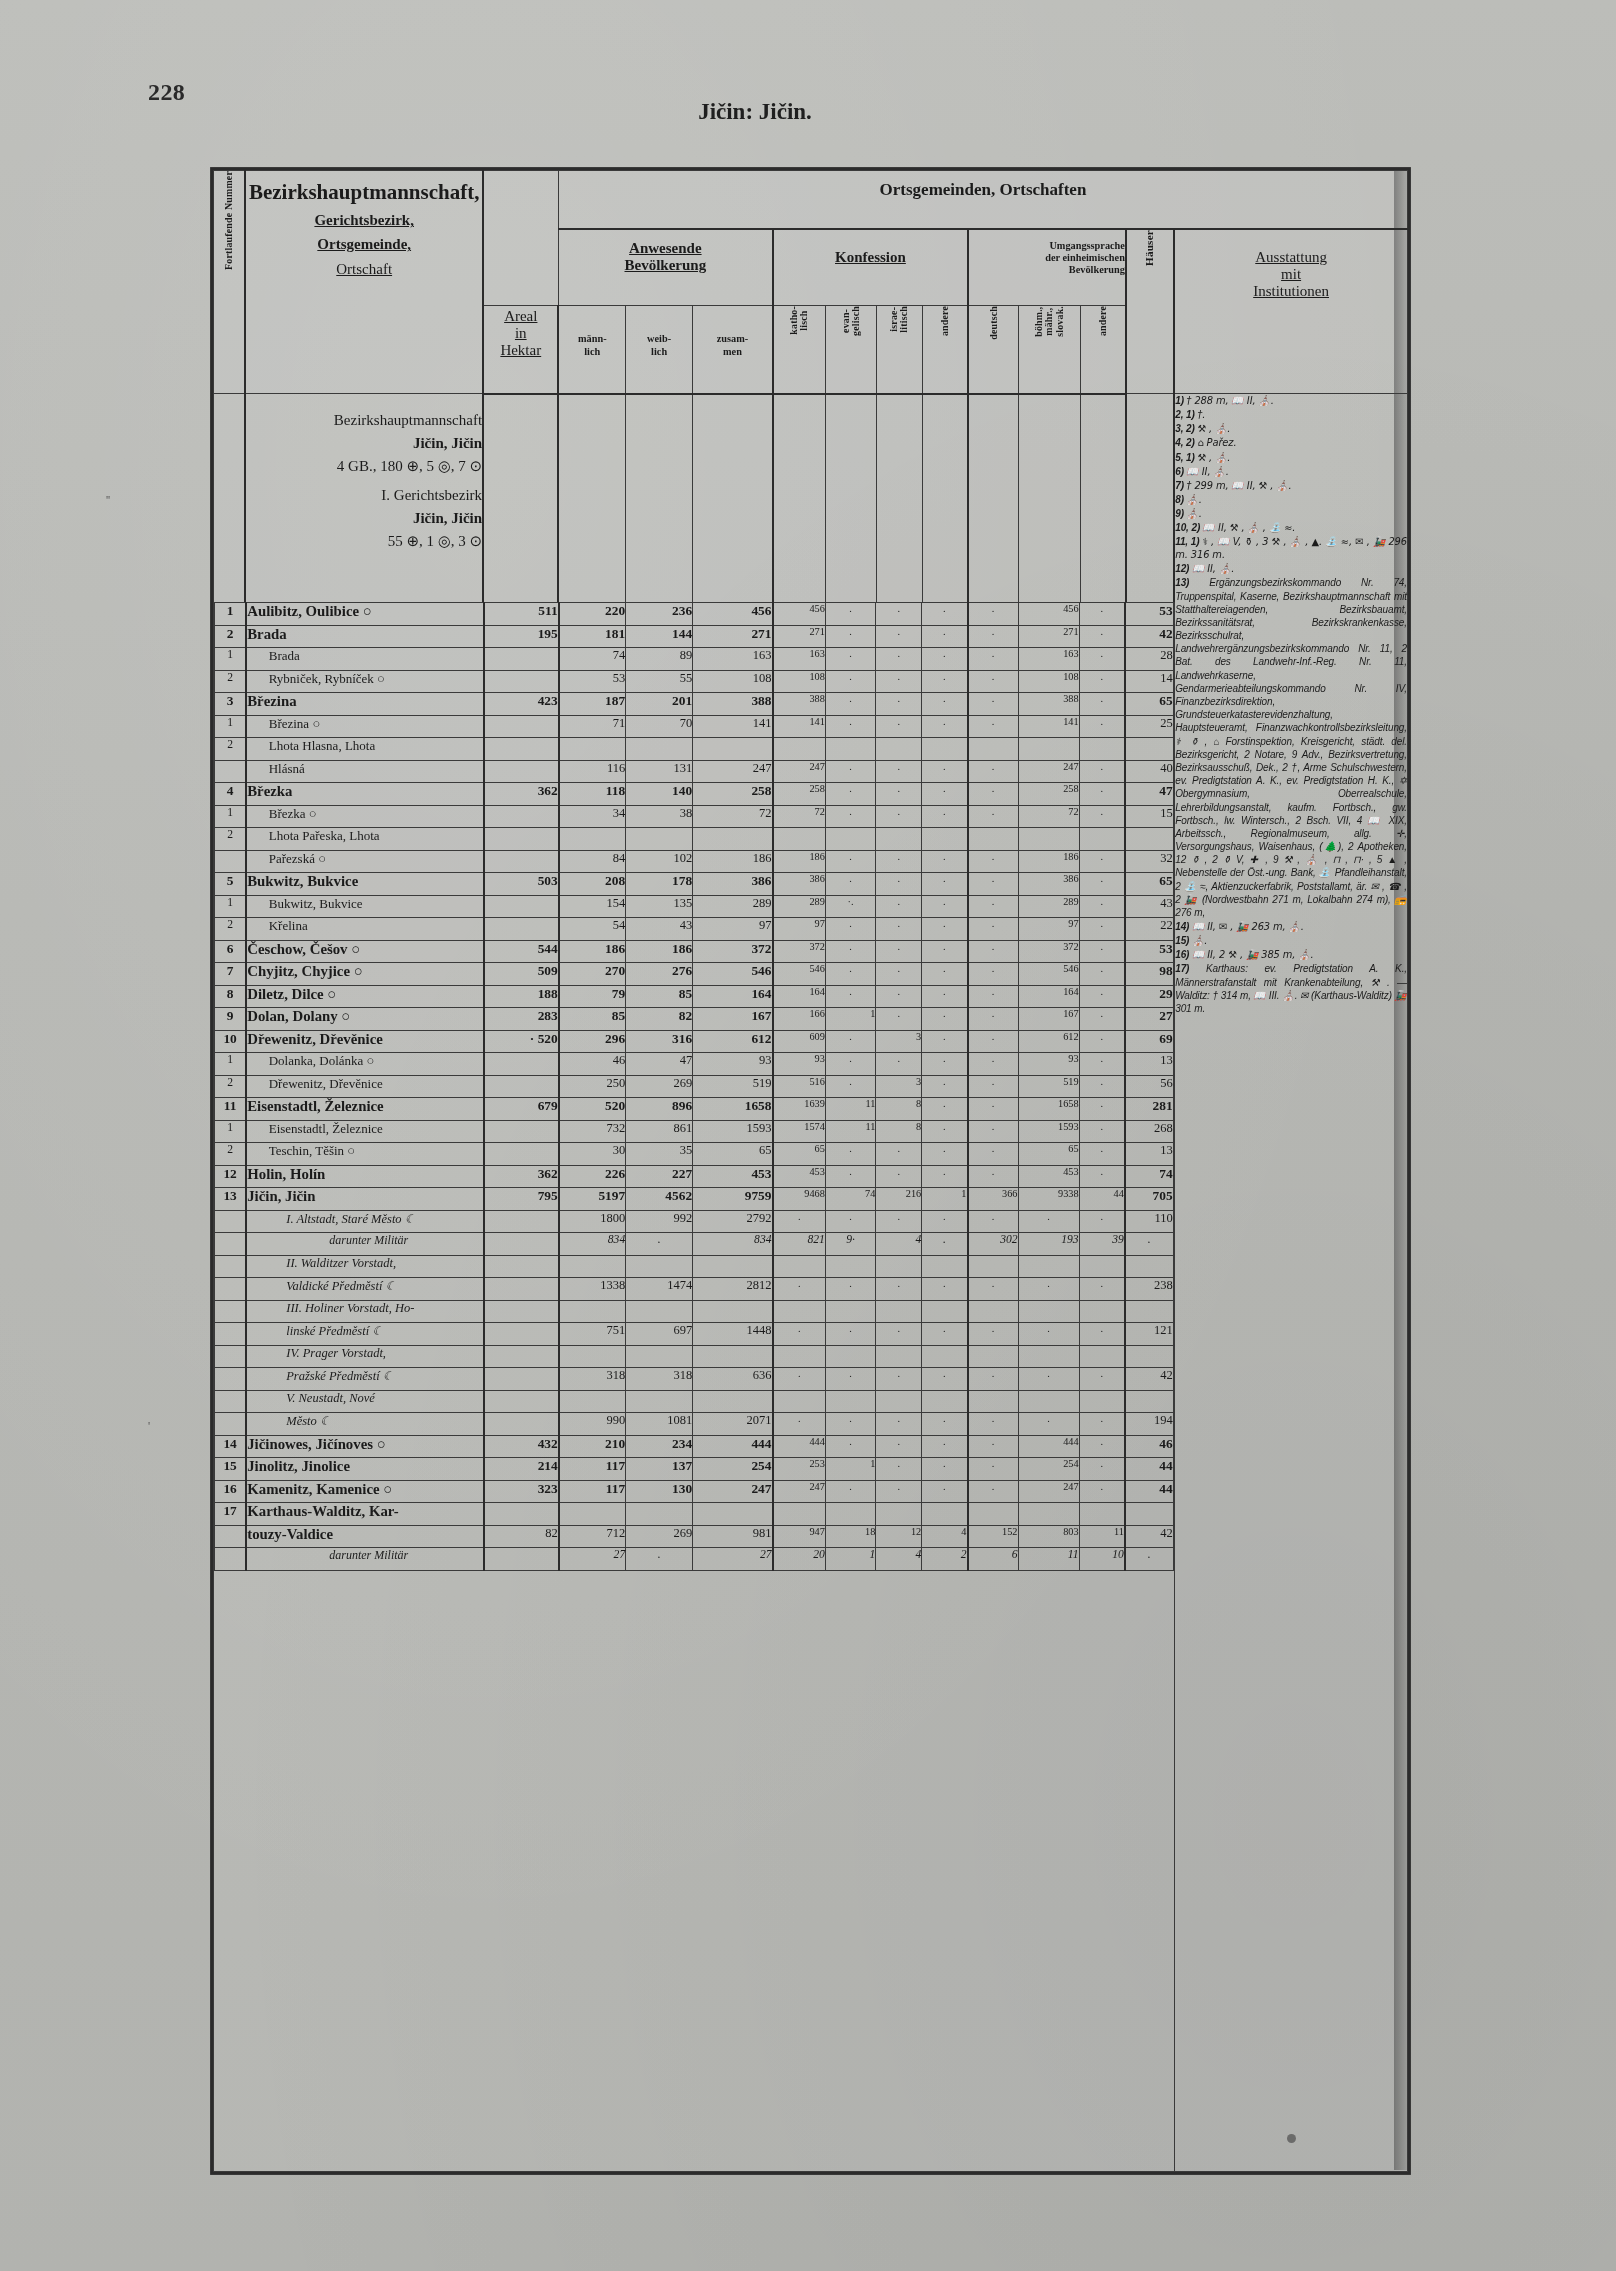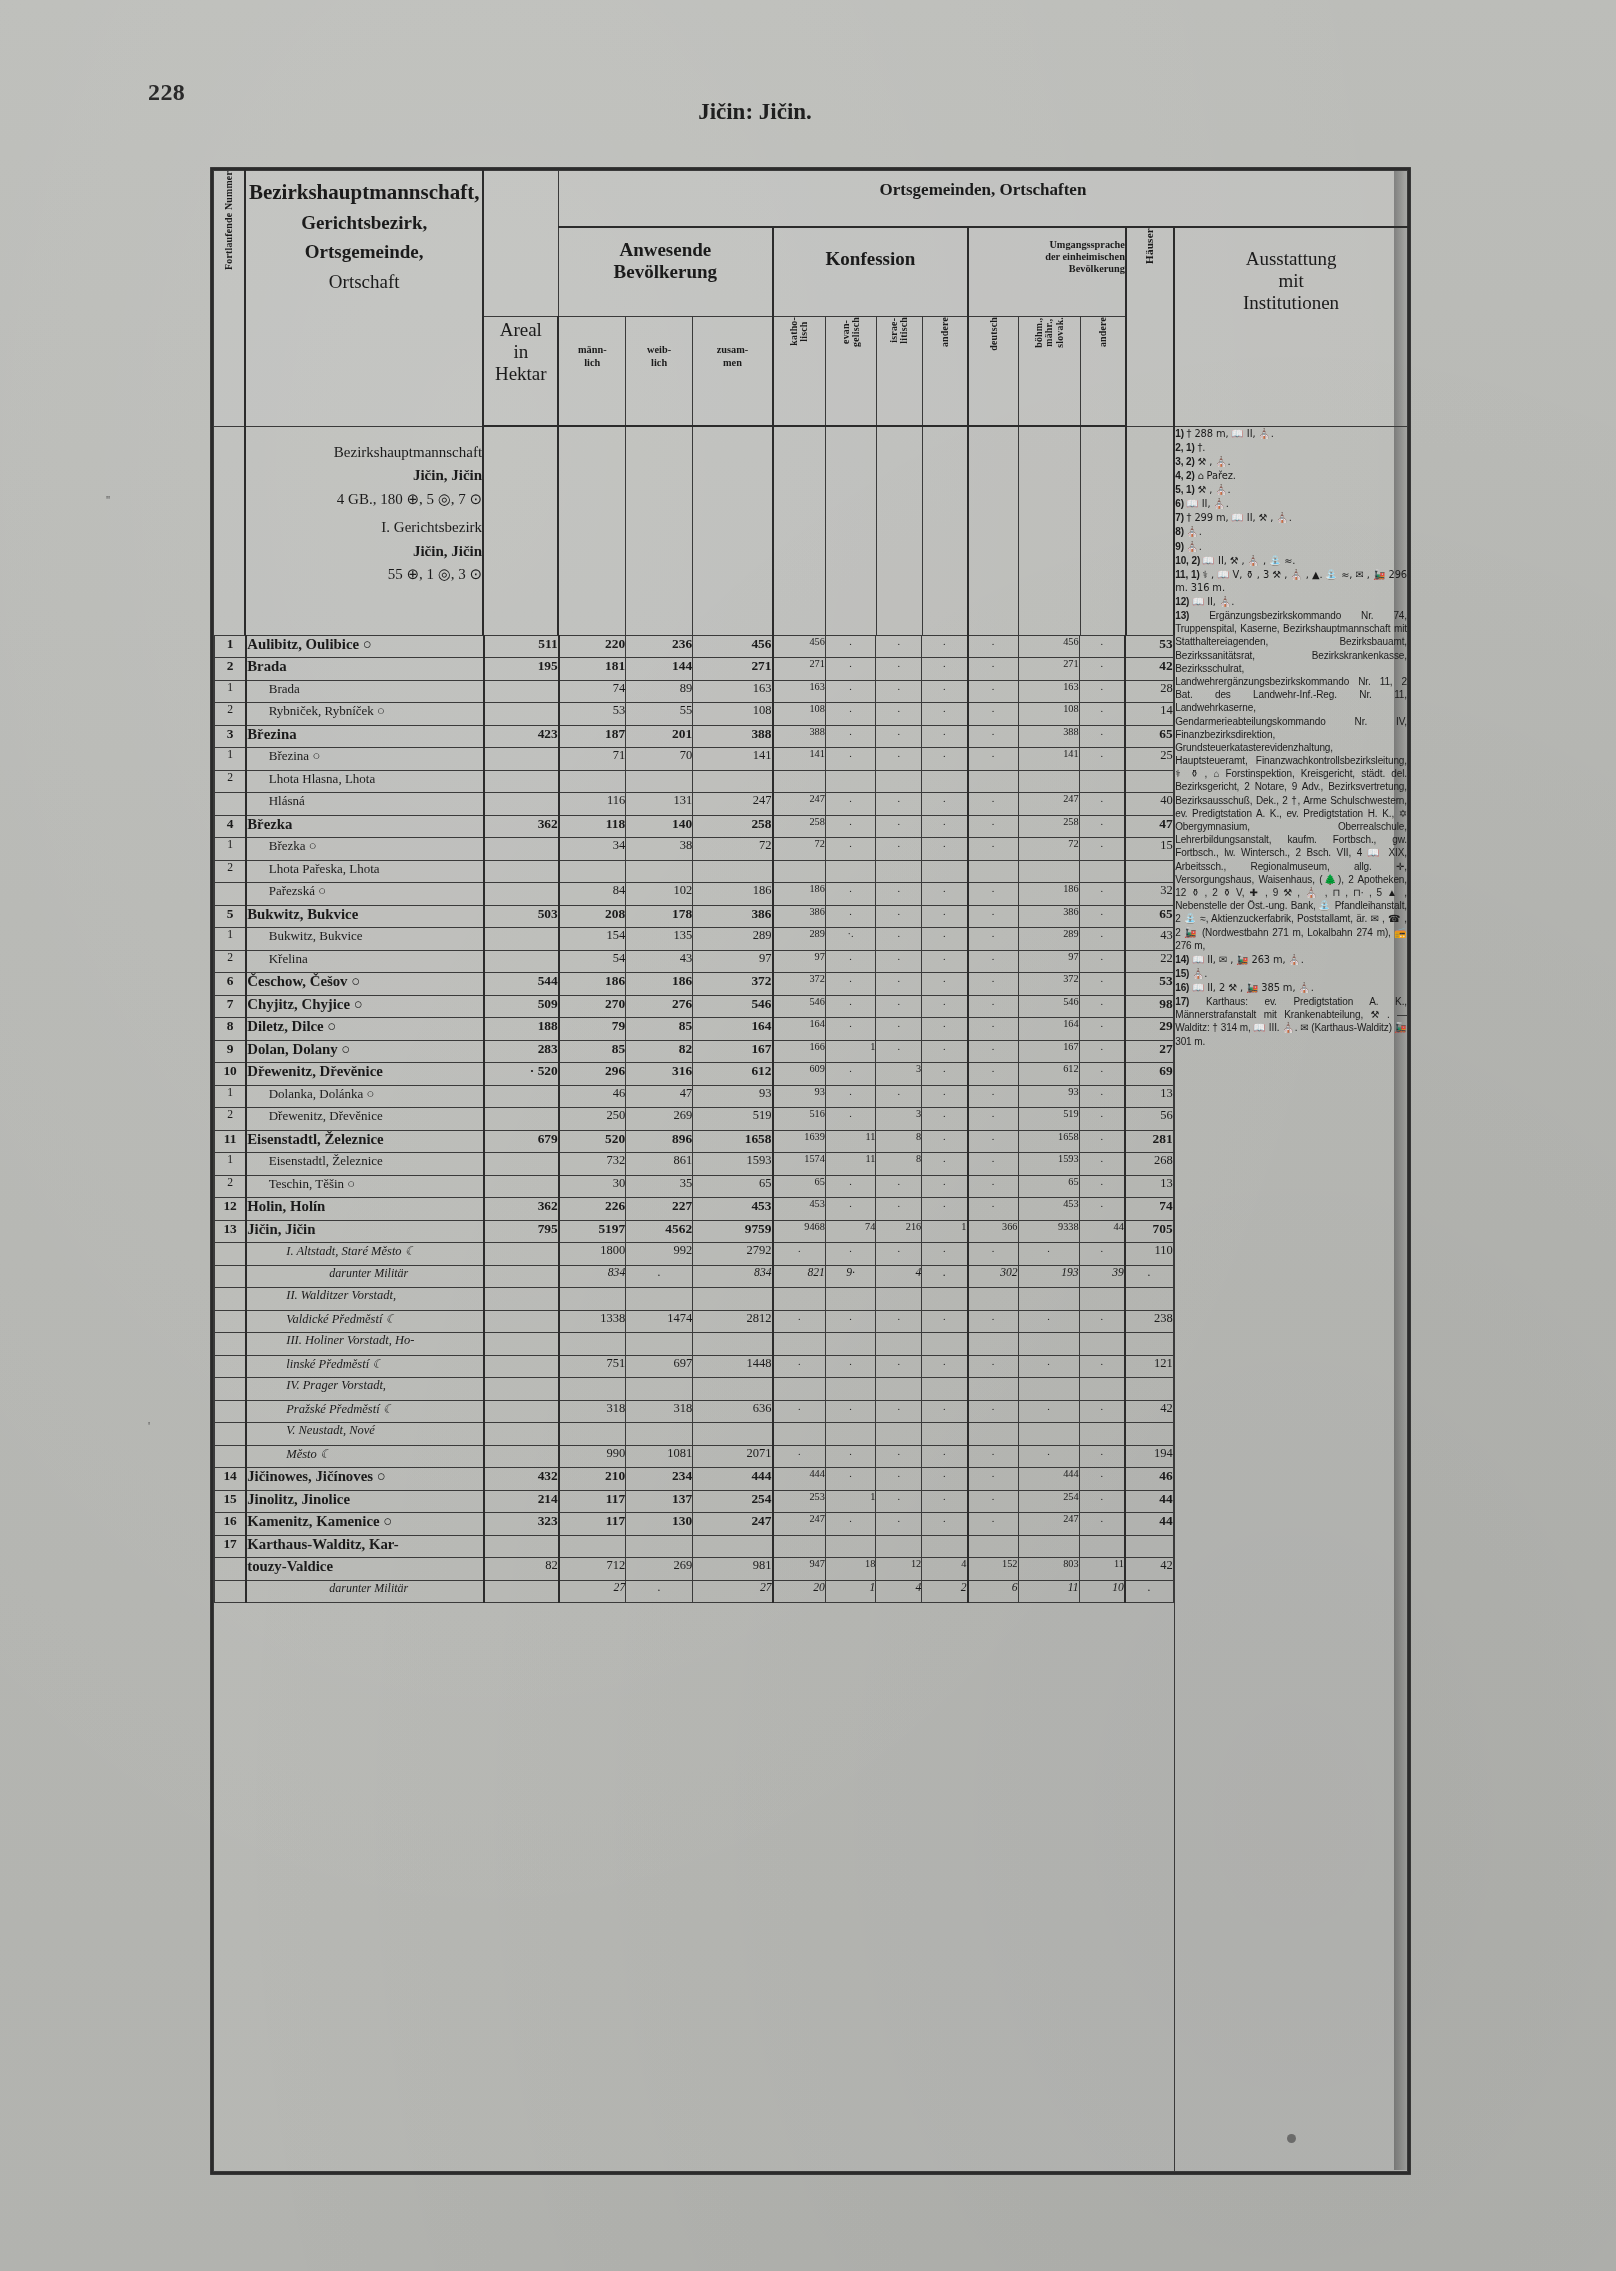--- a/index.html
+++ b/index.html
@@ -66,21 +66,21 @@
     white-space:pre-line;
     font-size:9.9px;
     line-height:1.05;
     letter-spacing:0.2px;
     text-align:center;
     margin:0 auto;
   }
   .vert.big{font-size:11.2px;}
 
   .h-big{font-size:21px;}
-  .h-mid{font-size:19px;}
+  .h-mid{font-size:15px;text-decoration:underline;}
   .h-sm{font-size:10.3px;line-height:1.15;font-weight:700;text-align:right;}
   .h-reg{font-weight:400;}
 
   
   .num{
     text-align:center;font-weight:700;font-size:13.4px;
     padding-top:2.7px;
   }
   .num.sub{font-weight:400;font-size:11.6px;}
   .name{
@@ -104,20 +104,21 @@
   tr.r > td{height:21.5px;}
 
   
   .inst{
     font-size:10px;
     line-height:1.32;
     padding:3.6px 5.4px 0 5.4px;
     text-align:justify;
     font-family:"Liberation Sans", sans-serif;
     letter-spacing:-0.1px;
+    font-style:italic;
   }
   .inst p{margin:0 0 0.9px 0;}
   .inst .b{font-weight:700;}
   .sym{font-family:"DejaVu Sans", sans-serif;font-size:9.9px;}
   .heading-block{
     text-align:right;font-size:15px;line-height:1.55;padding-top:14.3px;
   }
   .heading-block .b{font-weight:700;}
   .heading-block .r{font-weight:400;}
   .smudge{

